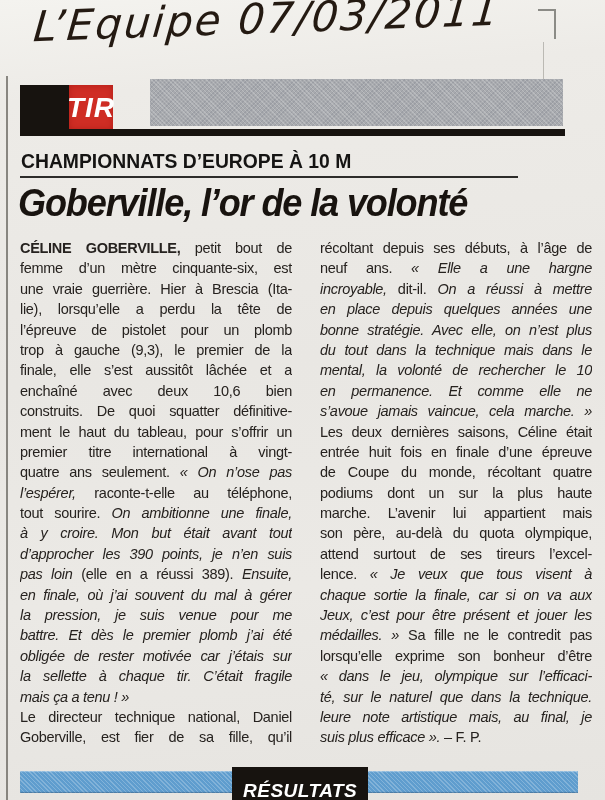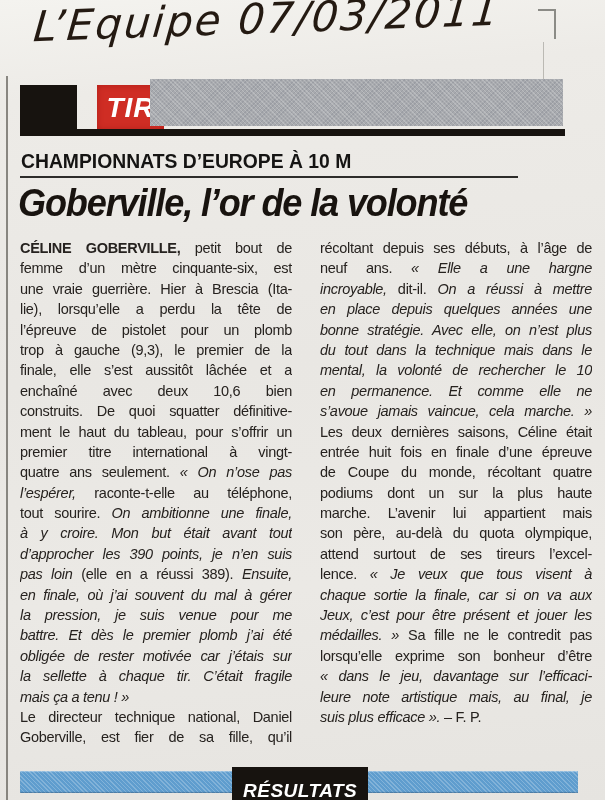--- a/index.html
+++ b/index.html
@@ -17,21 +17,21 @@
   .handwriting{
     position:absolute;left:36px;top:2px;width:440px;
     font-family:"DejaVu Sans",sans-serif;font-style:italic;font-size:42px;
     letter-spacing:2px;color:var(--ink,#241a12);
     transform:rotate(-2deg) skewX(-7deg);transform-origin:left top;
     white-space:nowrap;
   }
   
   .banner-black{position:absolute;left:20px;top:85px;width:57px;height:45px;background:var(--black,#17130f);}
   .banner-red{
-    position:absolute;left:97px;top:85px;width:67px;height:45px;background:var(--red,#cf2d24);
+    position:absolute;left:69px;top:85px;width:44px;height:45px;background:var(--red,#cf2d24);
     display:flex;align-items:center;justify-content:center;
     box-shadow:inset 0 0 6px rgba(120,0,0,.35);
   }
   .banner-red span{
     color:#fff;font-weight:bold;font-style:italic;font-size:28px;letter-spacing:1px;
   }
   .banner-gray{
     position:absolute;left:150px;top:79px;width:413px;height:47px;
     background-color:var(--gray,#a8aaae);
     background-image:
@@ -141,21 +141,22 @@
         <div class="bl"><span>de Coupe du monde, récoltant quatre</span></div>
         <div class="bl"><span>podiums dont un sur la plus haute</span></div>
         <div class="bl"><span>marche. L’avenir lui appartient mais</span></div>
         <div class="bl"><span>son père, au-delà du quota olympique,</span></div>
         <div class="bl"><span>attend surtout de ses tireurs l’excel-</span></div>
         <div class="bl"><span>lence. </span><span class="i">« Je veux que tous visent à</span></div>
         <div class="bl"><span class="i">chaque sortie la finale, car si on va aux</span></div>
         <div class="bl"><span class="i">Jeux, c’est pour être présent et jouer les</span></div>
         <div class="bl"><span class="i">médailles. »</span><span> Sa fille ne le contredit pas</span></div>
         <div class="bl"><span>lorsqu’elle exprime son bonheur d’être</span></div>
-        <div class="bl"><span class="i">« dans le jeu, davantage sur l’efficaci-</span></div>
+        <div class="bl"><span class="i">« dans le jeu, olympique sur l’efficaci-</span></div>
+        <div class="bl"><span class="i">té, sur le naturel que dans la technique.</span></div>
         <div class="bl"><span class="i">leure note artistique mais, au final, je</span></div>
         <div class="bl end"><span class="i">suis plus efficace ».</span><span> – F. P.</span></div>
       </div>
   </div>
 
   <div class="results-bar">
     <div class="results-box">
       <span>RÉSULTATS</span>
     </div>
   </div>

